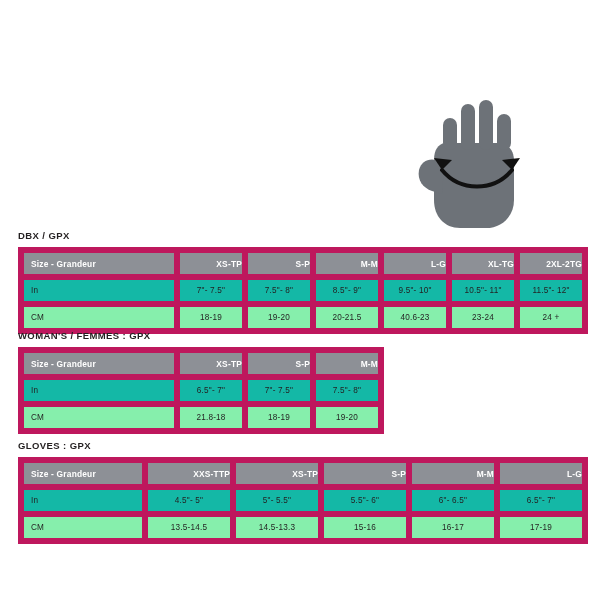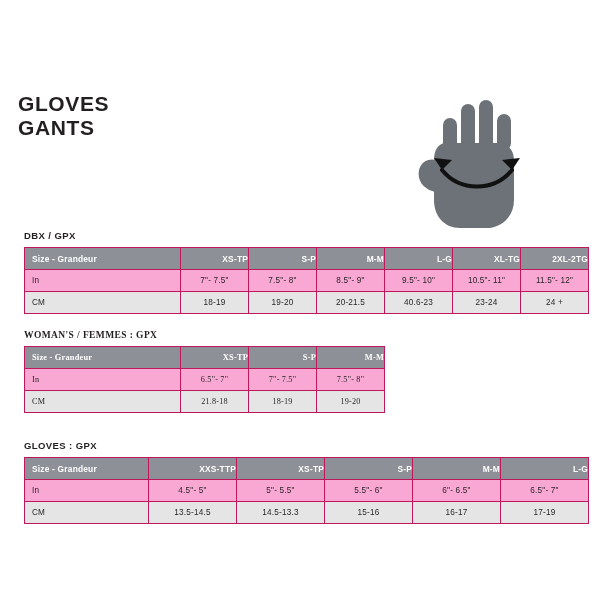--- a/index.html
+++ b/index.html
@@ -41,62 +41,62 @@
     position: absolute;
     left: 398px;
     top: 88px;
     width: 150px;
     height: 150px;
   }
 
   
   .section {
     position: absolute;
-    left: 24px;
+    left: 18px;
     width: 564px;
   }
   .section-label {
     font-size: 9.5px;
     font-weight: bold;
     letter-spacing: 0.4px;
     margin-bottom: 6px;
     color: #231f20;
   }
   table.size-table {
     border-collapse: collapse;
     table-layout: fixed;
     font-size: 8.2px;
   }
   table.size-table td,
   table.size-table th {
-    border: 1px solid #be185d;
+    border: 6px solid #be185d;
     padding: 0;
     height: 21px;
     vertical-align: middle;
     text-align: center;
     font-weight: normal;
     letter-spacing: 0.2px;
   }
   table.size-table thead th {
     background: #8d9096;
     color: #ffffff;
     font-weight: bold;
     font-size: 8.4px;
     text-align: right;
   }
   table.size-table thead th.first {
     text-align: left;
     padding-left: 7px;
   }
   table.size-table tbody td {
-    background: #f9a8d4;
+    background: #14b8a6;
     color: #231f20;
   }
   table.size-table tbody tr.alt td {
-    background: #e5e5e5;
+    background: #86efac;
   }
   table.size-table tbody td.first {
     text-align: left;
     padding-left: 7px;
   }
   
   .t-dbx { width: 564px; }
   .t-dbx col.c0 { width: 156px; }
   .t-dbx col.cx { width: 68px; }
 
@@ -106,24 +106,20 @@
 
   .t-junior { width: 564px; }
   .t-junior col.c0 { width: 124px; }
   .t-junior col.cx { width: 88px; }
 </style>
 </head>
 <body>
 
 <div class="page">
 
-  <div class="title-block">
-    <div class="title-line">GLOVES</div>
-    <div class="title-line">GANTS</div>
-  </div>
 
   <div class="hand-graphic">
     <svg viewBox="0 0 150 150" width="150" height="150" xmlns="http://www.w3.org/2000/svg">
       <g fill="#6d7278">
 
         <path d="M36 72 C36 62 40 56 47 55 L100 55 C110 55 116 62 116 73
                  L116 112 C116 128 104 140 88 140 L62 140 C46 140 36 128 36 112 Z"></path>
 
         <path d="M38 72 C30 70 23 74 21 82 C19 92 25 100 34 103 L44 106
                  L46 80 Z"></path>
@@ -181,21 +177,21 @@
           <td>19-20</td>
           <td>20-21.5</td>
           <td>40.6-23</td>
           <td>23-24</td>
           <td>24 +</td>
         </tr>
       </tbody>
     </table>
   </div>
 
-  <div class="section" style="top:330px;font-family:Liberation Serif, serif;">
+  <div class="section" style="top:330px;">
     <div class="section-label">WOMAN'S / FEMMES : GPX</div>
     <table class="size-table t-woman">
       <colgroup>
         <col class="c0">
           <col class="cx">
           <col class="cx">
           <col class="cx">
       </colgroup>
       <thead>
         <tr>

